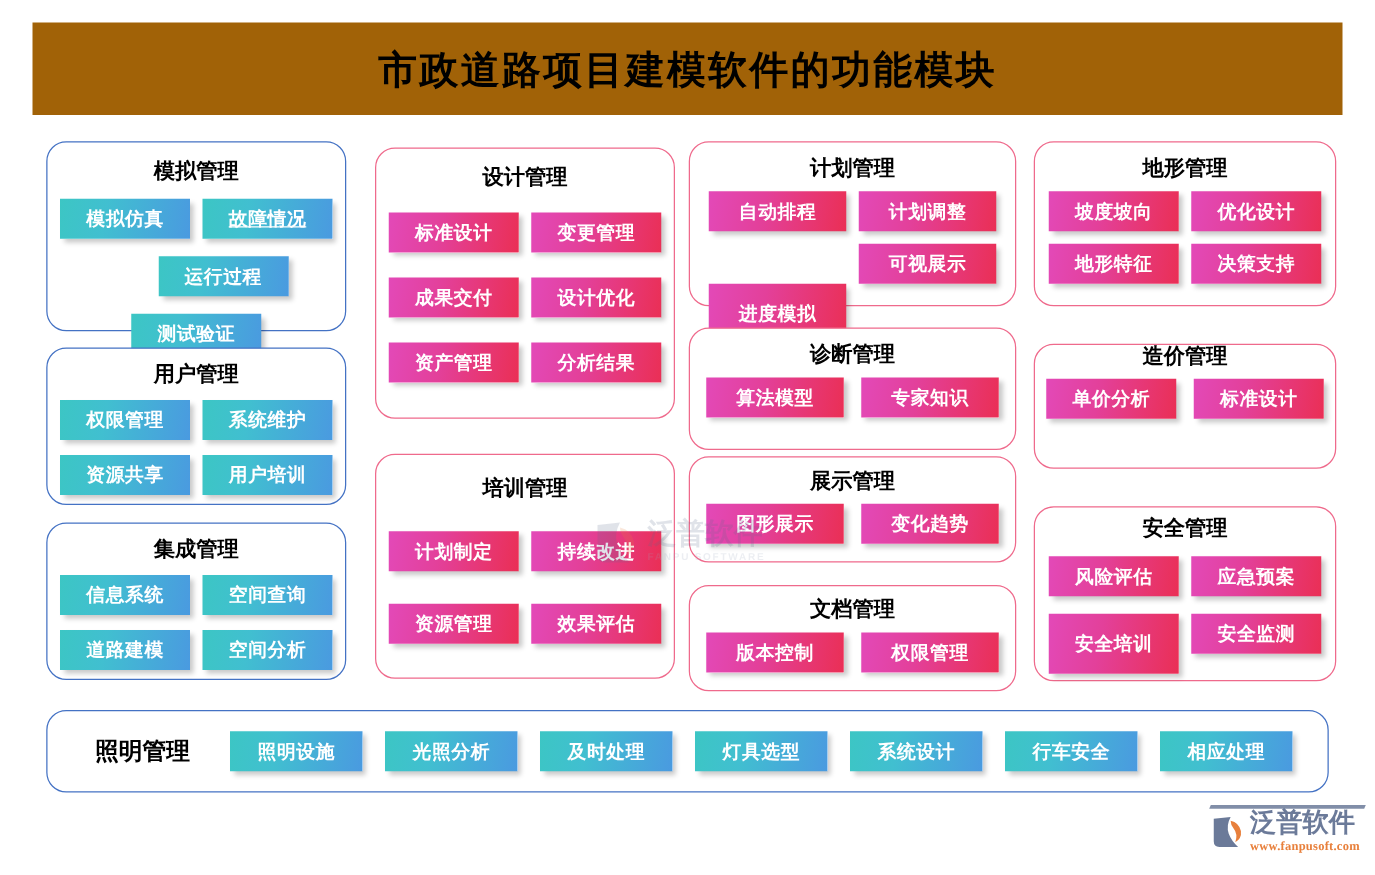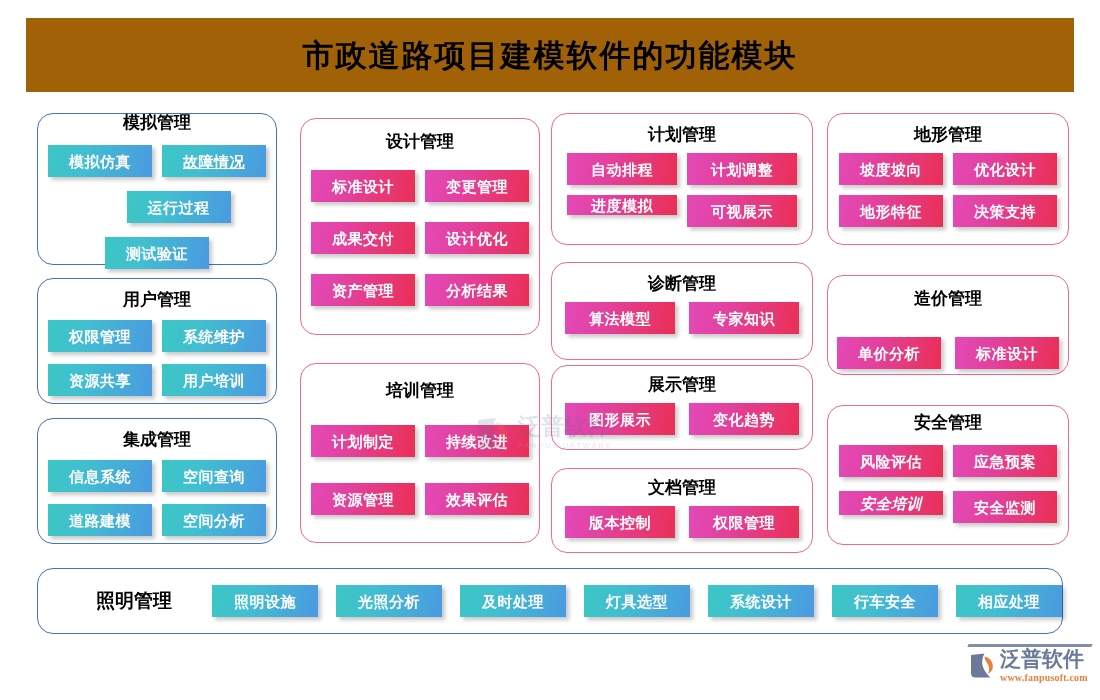--- a/index.html
+++ b/index.html
@@ -93,22 +93,21 @@
     position: absolute;
     left: 37px;
     top: 568px;
     width: 1026px;
     height: 66px;
     background: #ffffff;
     border: 1.6px solid #4472c4;
     border-radius: 16px;
     display: flex;
     align-items: center;
-    padding-left: 58px;
-    justify-content: space-between;
+    padding-left: 38px;
   }
   .bottom-bar .bb-title {
     font-size: 19px;
     font-weight: bold;
     color: #000;
     white-space: nowrap;
     margin-right: 32px;
   }
   .bottom-bar .bb-pills {
     display: flex;
@@ -182,21 +181,21 @@
 </head>
 <body>
 
 <div id="canvas">
 
   <div class="banner">
     <div class="banner-title">市政道路项目建模软件的功能模块</div>
   </div>
 
   <div id="cards-host">
-      <div class="card" style="left: 37px; top: 113px; width: 240px; height: 152px; ">
+      <div class="card" style="left: 37px; top: 113px; width: 240px; height: 152px; padding-top: 14px;">
         <div class="card-title">模拟管理</div>
         <div class="pill-grid" style="gap: 14px 10px; margin-top: 14px; width: 218px;">
           <div class="pill teal" style="width: 104px; height: 32px;">模拟仿真</div>
           <div class="pill teal" style="width: 104px; height: 32px; text-decoration: underline;">故障情况</div>
           <div class="pill teal" style="width: 104px; height: 32px; margin-left: 43px;">运行过程</div>
           <div class="pill teal" style="width: 104px; height: 32px;">测试验证</div>
         </div>
       </div>
       <div class="card" style="left: 37px; top: 278px; width: 240px; height: 126px; padding-top: 12px;">
         <div class="card-title">用户管理</div>
@@ -234,21 +233,21 @@
           <div class="pill magenta" style="width: 104px; height: 32px;">持续改进</div>
           <div class="pill magenta" style="width: 104px; height: 32px;">资源管理</div>
           <div class="pill magenta" style="width: 104px; height: 32px;">效果评估</div>
         </div>
       </div>
       <div class="card pink" style="left: 551px; top: 113px; width: 262px; height: 132px; padding-top: 12px;">
         <div class="card-title">计划管理</div>
         <div class="pill-grid" style="gap: 10px; margin-top: 10px; width: 230px;">
           <div class="pill magenta" style="width: 110px; height: 32px;">自动排程</div>
           <div class="pill magenta" style="width: 110px; height: 32px;">计划调整</div>
-          <div class="pill magenta" style="width: 110px; height: 20px;">进度模拟</div>
+          <div class="pill magenta" style="width: 110px; height: 48px; margin-top: 32px;">进度模拟</div>
           <div class="pill magenta" style="width: 110px; height: 32px;">可视展示</div>
         </div>
       </div>
       <div class="card pink" style="left: 551px; top: 262px; width: 262px; height: 98px; padding-top: 12px;">
         <div class="card-title">诊断管理</div>
         <div class="pill-grid" style="gap: 10px 14px; margin-top: 10px; width: 234px;">
           <div class="pill magenta" style="width: 110px; height: 32px;">算法模型</div>
           <div class="pill magenta" style="width: 110px; height: 32px;">专家知识</div>
         </div>
       </div>
@@ -268,33 +267,33 @@
       </div>
       <div class="card pink" style="left: 827px; top: 113px; width: 242px; height: 132px; padding-top: 12px;">
         <div class="card-title">地形管理</div>
         <div class="pill-grid" style="gap: 10px; margin-top: 10px; width: 218px;">
           <div class="pill magenta" style="width: 104px; height: 32px;">坡度坡向</div>
           <div class="pill magenta" style="width: 104px; height: 32px;">优化设计</div>
           <div class="pill magenta" style="width: 104px; height: 32px;">地形特征</div>
           <div class="pill magenta" style="width: 104px; height: 32px;">决策支持</div>
         </div>
       </div>
-      <div class="card pink" style="left: 827px; top: 275px; width: 242px; height: 100px; padding-top: 14px; gap: 20px;">
+      <div class="card pink" style="left: 827px; top: 275px; width: 242px; height: 100px; ">
         <div class="card-title">造价管理</div>
         <div class="pill-grid" style="gap: 10px 14px; margin-top: 10px; width: 222px;">
           <div class="pill magenta" style="width: 104px; height: 32px;">单价分析</div>
           <div class="pill magenta" style="width: 104px; height: 32px;">标准设计</div>
         </div>
       </div>
       <div class="card pink" style="left: 827px; top: 405px; width: 242px; height: 140px; padding-top: 8px;">
         <div class="card-title">安全管理</div>
         <div class="pill-grid" style="gap: 14px 10px; margin-top: 14px; width: 218px;">
           <div class="pill magenta" style="width: 104px; height: 32px;">风险评估</div>
           <div class="pill magenta" style="width: 104px; height: 32px;">应急预案</div>
-          <div class="pill magenta" style="width: 104px; height: 24px; font-style: italic;">安全培训</div>
+          <div class="pill magenta" style="width: 104px; height: 48px;">安全培训</div>
           <div class="pill magenta" style="width: 104px; height: 32px;">安全监测</div>
         </div>
       </div>
     </div>
 
   <div class="bottom-bar">
     <div class="bb-title">照明管理</div>
     <div class="bb-pills" id="bottom-pills">
         <div class="pill teal">照明设施</div>
         <div class="pill teal">光照分析</div>

